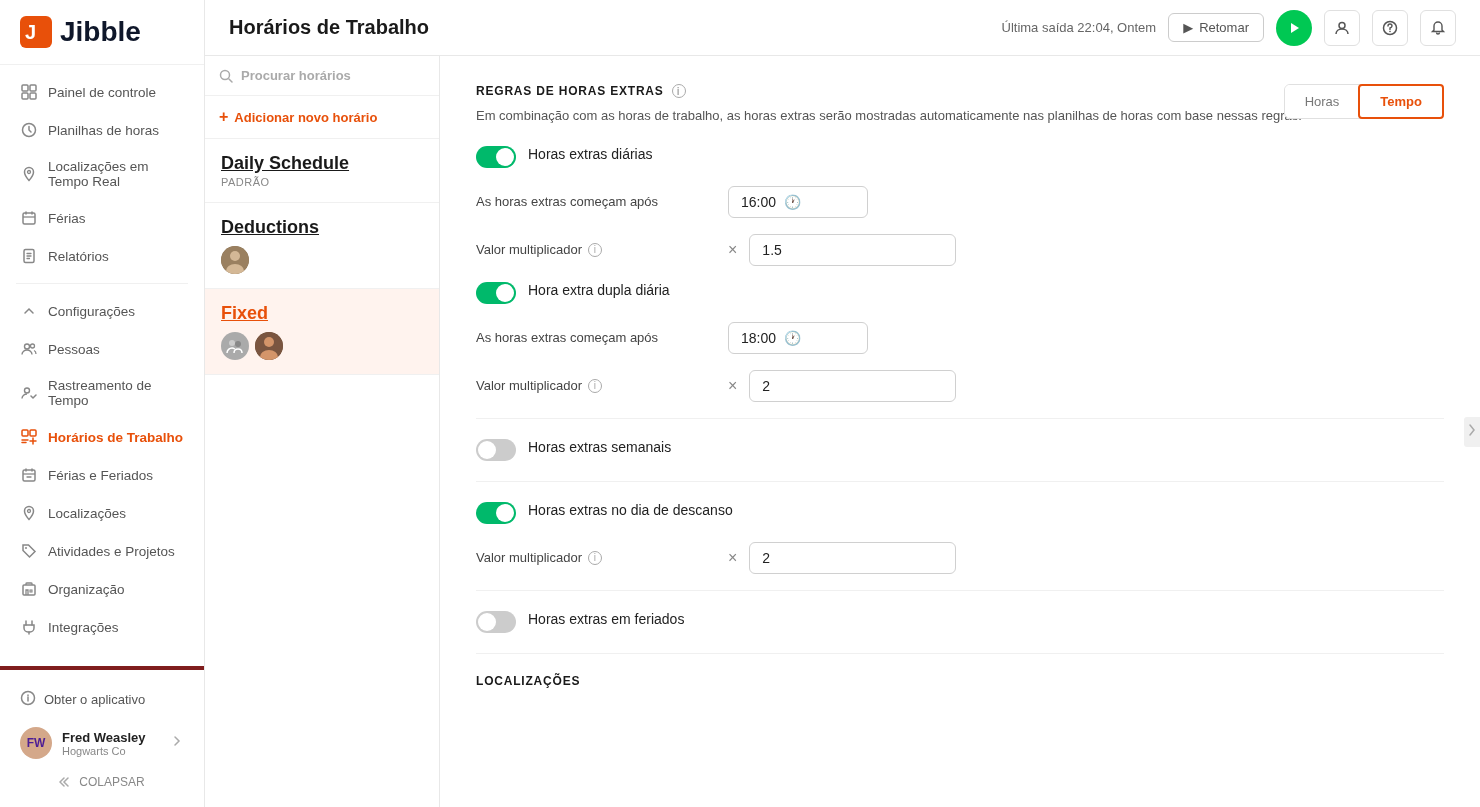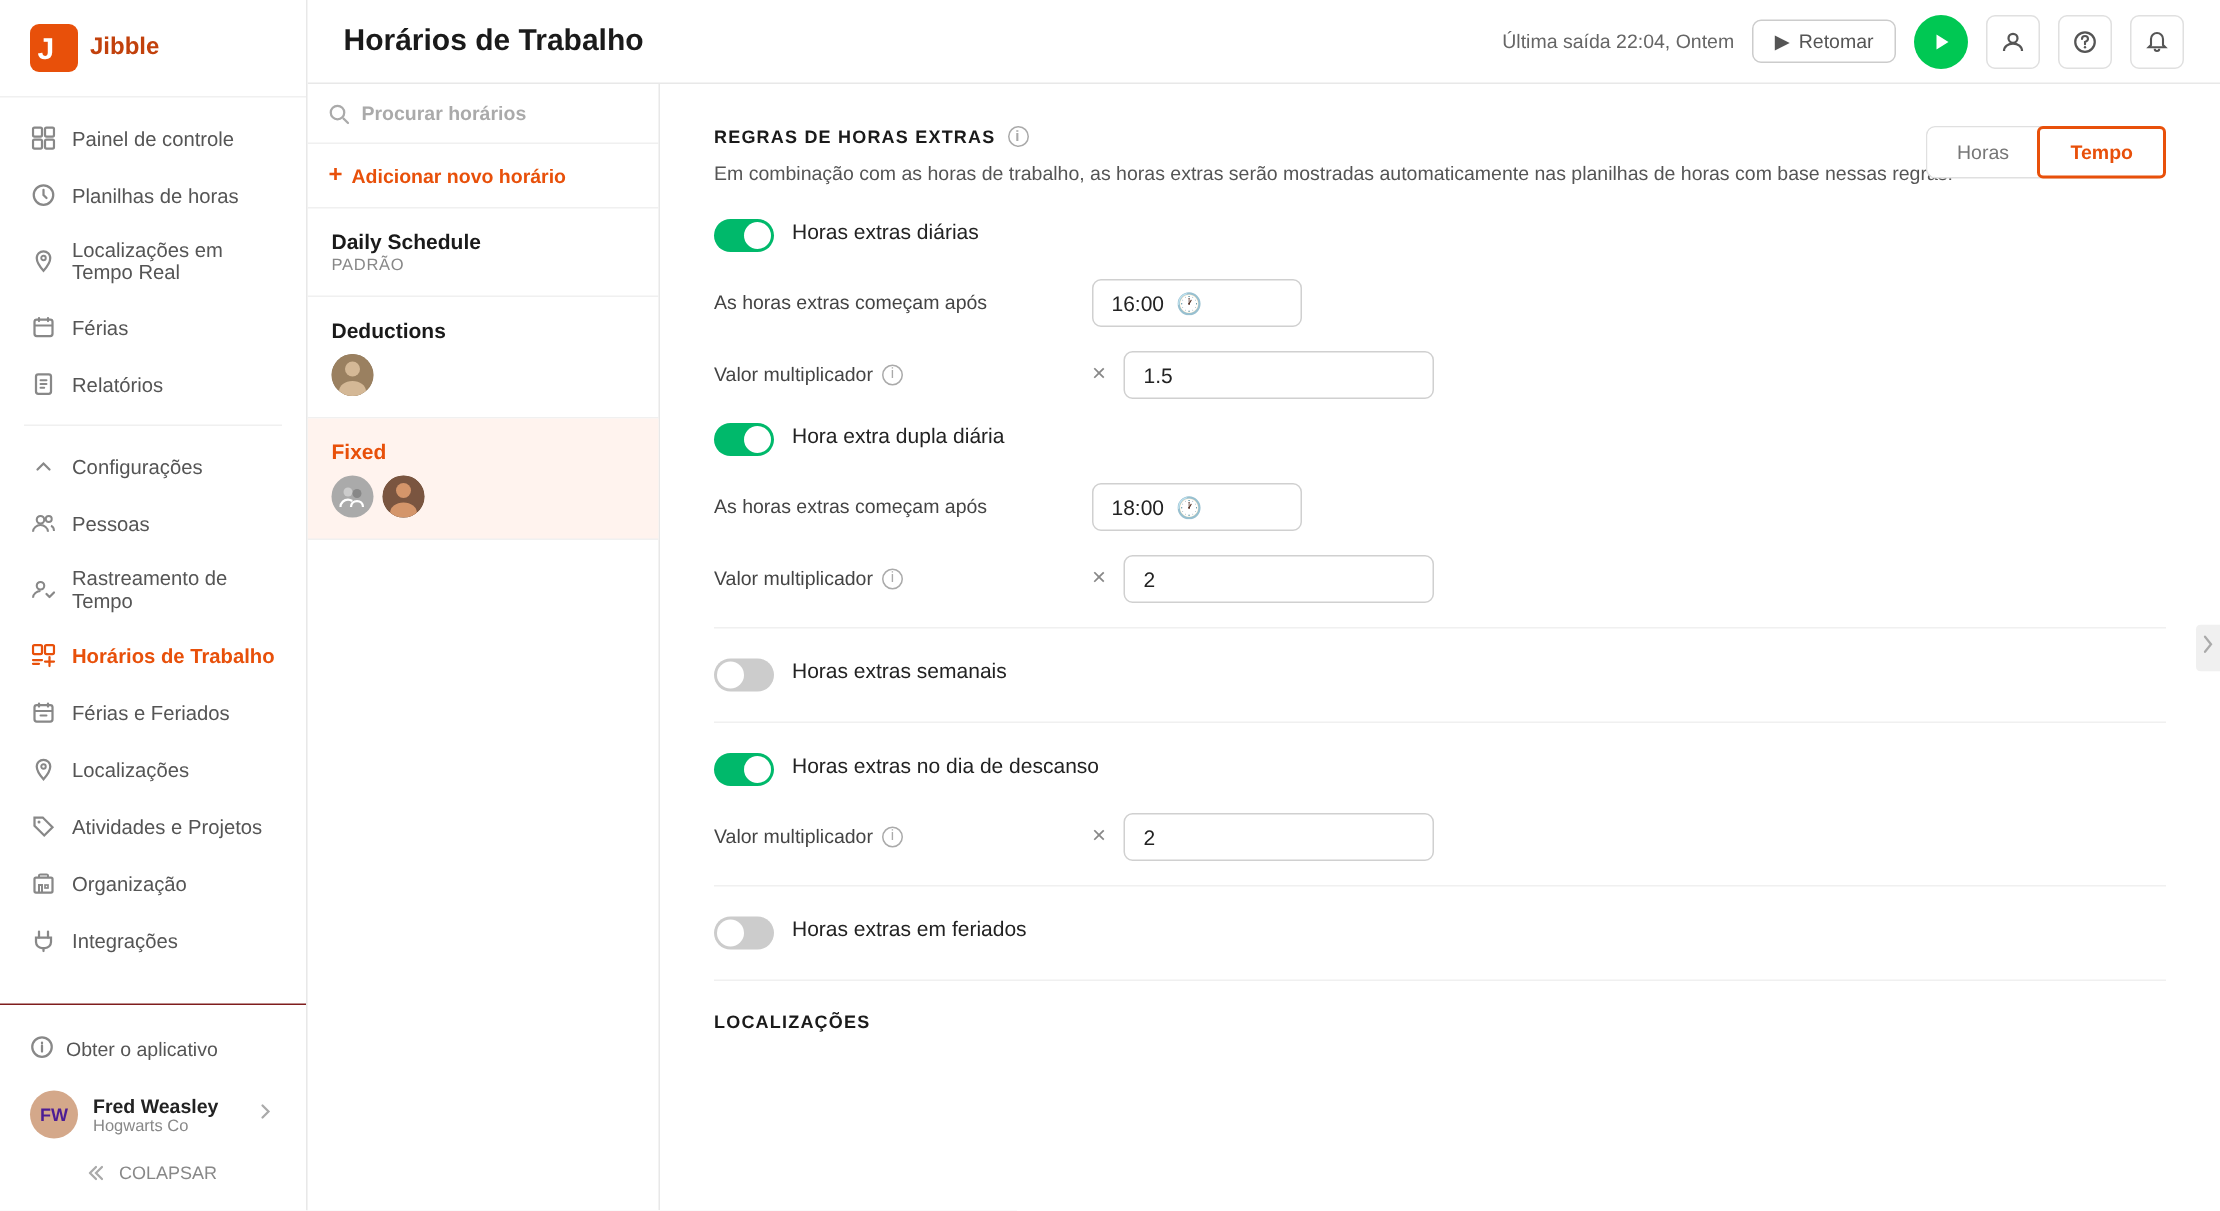--- a/index.html
+++ b/index.html
@@ -20,23 +20,23 @@
       display: flex;
       align-items: center;
       gap: 8px;
       border-bottom: 1px solid #f0f0f0;
     }
     .logo-icon {
       width: 32px;
       height: 32px;
     }
     .logo-text {
-      font-size: 16px;
+      font-size: 28px;
       font-weight: 700;
-      color: #c2410c;
+      color: #0f172a;
     }
     .sidebar-nav {
       flex: 1;
       overflow-y: auto;
       padding: 8px 0;
     }
     .nav-item {
       display: flex;
       align-items: center;
       gap: 10px;
@@ -45,21 +45,21 @@
       color: #555;
       font-size: 13.5px;
       border-radius: 0;
       transition: background 0.15s;
     }
     .nav-item.active { color: #e8500a; font-weight: 600; }
     .nav-item .nav-icon { width: 18px; height: 18px; display: flex; align-items: center; justify-content: center; flex-shrink: 0; }
     .nav-divider { height: 1px; background: #f0f0f0; margin: 8px 16px; }
     .sidebar-bottom {
       padding: 12px 20px;
-      border-top: 1px solid #7f1d1d;
+      border-top: 4px solid #7f1d1d;
     }
     .get-app-btn {
       display: flex;
       align-items: center;
       gap: 8px;
       color: #555;
       font-size: 13px;
       cursor: pointer;
       padding: 8px 0;
     }
@@ -203,24 +203,25 @@
       font-weight: 600;
       cursor: pointer;
       border-bottom: 1px solid #f0f0f0;
     }
     .schedule-item {
       padding: 14px 16px;
       border-bottom: 1px solid #f0f0f0;
       cursor: pointer;
     }
     .schedule-item-name {
-      font-size: 14px;
+      font-size: 18px;
       font-weight: 600;
       color: #1a1a1a;
       margin-bottom: 2px;
+      text-decoration: underline;
     }
     .schedule-badge {
       font-size: 11px;
       color: #888;
       text-transform: uppercase;
       letter-spacing: 0.5px;
     }
     .schedule-item-avatars {
       display: flex;
       align-items: center;

